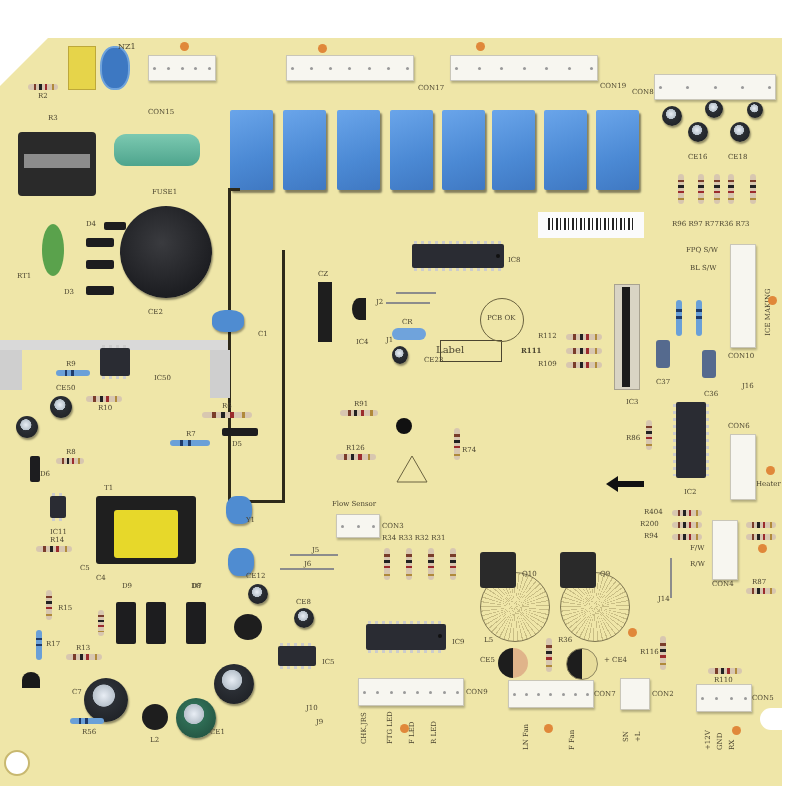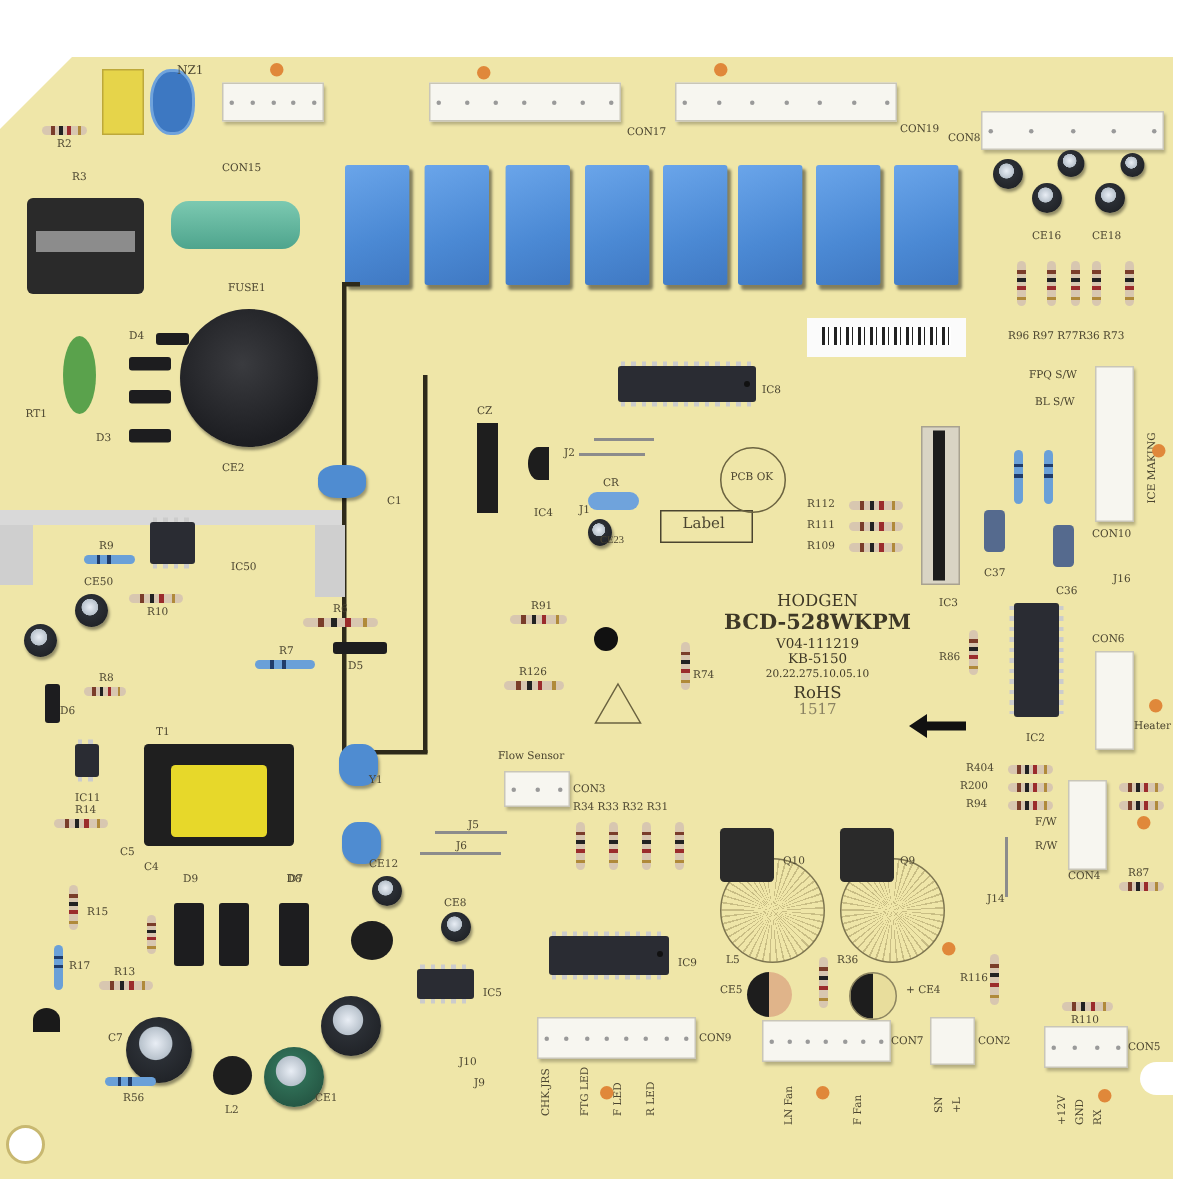--- a/index.html
+++ b/index.html
@@ -228,58 +228,49 @@
   <span class="silk silk-sm" style="left:318px;top:232px;">CZ</span>
   <span class="silk silk-sm" style="left:386px;top:250px;margin-top:48px;">J1</span>
   <span class="silk silk-sm" style="left:376px;top:260px;">J2</span>
   <div class="abs" style="left:396px;top:254px;width:40px;height:2px;background:#8c8c8c;"></div>
   <div class="abs" style="left:386px;top:264px;width:44px;height:2px;background:#8c8c8c;"></div>
   <div class="abs" style="left:352px;top:260px;width:14px;height:22px;background:#1d1d1d;border-radius:50% 0 0 50%;"></div>
   <span class="silk silk-sm" style="left:356px;top:300px;">IC4</span>
   <div class="abs" style="left:392px;top:290px;width:34px;height:12px;background:#6fa3dc;border-radius:6px;"></div>
   <span class="silk silk-sm" style="left:402px;top:280px;">CR</span>
   <div class="cap" style="left:392px;top:308px;width:16px;height:18px;"></div>
-  <span class="silk silk-sm" style="left:400px;top:318px;font-family:Liberation Serif, serif;">CE23</span>
+  <span class="silk silk-sm" style="left:424px;top:318px;">CE23</span>
   <div class="abs" style="left:440px;top:302px;width:60px;height:20px;border:1px solid #4b4530;"></div>
-  <span class="silk" style="left:455px;top:306px;font-size:10px;">Label</span>
+  <span class="silk" style="left:436px;top:306px;font-size:10px;">Label</span>
   <div class="abs" style="left:480px;top:260px;width:42px;height:42px;border-radius:50%;border:1px solid #6b6340;"></div>
   <span class="silk silk-sm" style="left:487px;top:276px;">PCB OK</span>
   <div class="resistor" style="left:340px;top:372px;width:38px;"></div>
   <span class="silk silk-sm" style="left:354px;top:362px;">R91</span>
   <div class="resistor" style="left:336px;top:416px;width:40px;"></div>
   <span class="silk silk-sm" style="left:346px;top:406px;">R126</span>
   <div class="abs" style="left:396px;top:380px;width:16px;height:16px;background:#111;border-radius:50%;"></div>
   <div class="resistor v" style="left:454px;top:390px;height:32px;"></div>
   <span class="silk silk-sm" style="left:462px;top:408px;">R74</span>
   <div class="abs" style="left:396px;top:416px;width:0;height:0;border-left:16px solid transparent;border-right:16px solid transparent;border-bottom:28px solid transparent;outline:none;">
     <svg width="34" height="30" style="position:absolute;left:-17px;top:0">
         <polygon points="17,2 32,28 2,28" fill="none" stroke="#6b6340" stroke-width="1"></polygon>
       </svg>
   </div>
 
-  <div class="abs" style="left:480px;top:356px;width:130px;text-align:center;color:#3e3826;">
-    <div style="font-size:11px;">HODGEN</div>
-    <div style="font-size:14px;font-weight:bold;">BCD-528WKPM</div>
-    <div style="font-size:9px;margin-top:2px;">V04-111219</div>
-    <div style="font-size:9px;">KB-5150</div>
-    <div style="font-size:7px;">20.22.275.10.05.10</div>
-    <div style="font-size:11px;margin-top:2px;">RoHS</div>
-    <div style="font-size:10px;color:#8a8262;">1517</div>
-  </div>
   <div class="abs" style="left:606px;top:438px;width:38px;height:16px;">
     <svg width="38" height="16">
         <polygon points="0,8 12,0 12,5 38,5 38,11 12,11 12,16" fill="#111"></polygon>
       </svg>
   </div>
 
   <div class="resistor" style="left:566px;top:296px;width:36px;"></div>
   <div class="resistor" style="left:566px;top:310px;width:36px;"></div>
   <div class="resistor" style="left:566px;top:324px;width:36px;"></div>
   <span class="silk silk-sm" style="left:538px;top:294px;">R112</span>
-  <span class="silk silk-sm" style="left:538px;top:308px;">R111</span>
+  <span class="silk silk-sm" style="left:521px;top:308px;font-weight:bold;">R111</span>
   <span class="silk silk-sm" style="left:538px;top:322px;">R109</span>
   <div class="abs" style="left:614px;top:246px;width:24px;height:104px;background:#d9d4c4;border:1px solid #a8a290;">
     <div class="abs" style="left:7px;top:2px;width:8px;height:100px;background:#1c1c1c;"></div>
   </div>
   <span class="silk silk-sm" style="left:626px;top:360px;">IC3</span>
   <div class="resistor blue v" style="left:676px;top:262px;height:36px;"></div>
   <div class="resistor blue v" style="left:696px;top:262px;height:36px;"></div>
   <div class="abs" style="left:656px;top:302px;width:14px;height:28px;background:#556a8e;border-radius:3px;"></div>
   <div class="abs" style="left:702px;top:312px;width:14px;height:28px;background:#556a8e;border-radius:3px;"></div>
   <span class="silk silk-sm" style="left:656px;top:340px;">C37</span>

